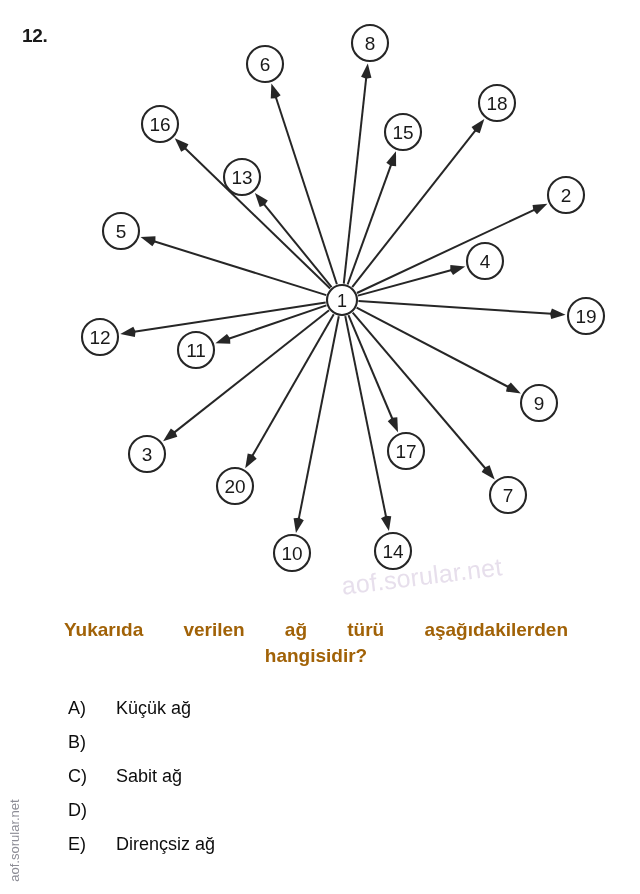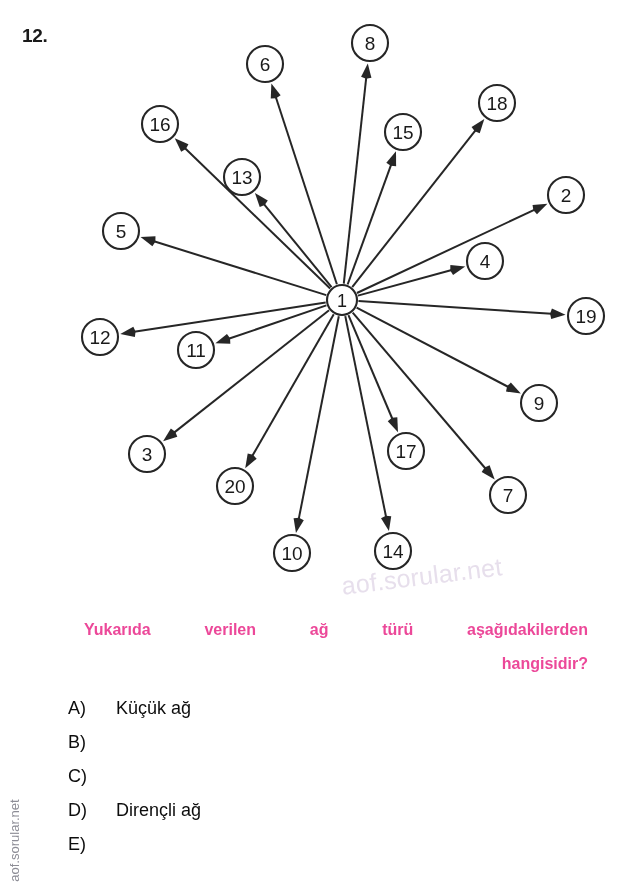--- a/index.html
+++ b/index.html
@@ -102,40 +102,39 @@
     transform: rotate(-90deg);
     transform-origin: center center;
     text-align: center;
     white-space: nowrap;
     user-select: none;
   }
 
   
   #question-stem {
     position: absolute;
-    left: 84px;
+    left: 64px;
     top: 617px;
     width: 504px;
     font-family: "Liberation Sans", sans-serif;
     font-weight: bold;
-    font-size: 16px;
+    font-size: 19px;
     line-height: 26px;
     text-align: justify;
     text-justify: inter-word;
-    color: #ec4899;
+    color: #a16207;
   }
   #question-stem .stem-line-1 {
     display: block;
     text-align: justify;
     text-align-last: justify;
   }
   #question-stem .stem-line-2 {
     display: block;
-    text-align: right;
-    margin-top: 8px;
+    text-align: center;
   }
 
   
   #options-list {
     position: absolute;
     left: 68px;
     top: 698px;
     width: 420px;
   }
   .option-row {
@@ -300,23 +299,24 @@
   <div id="options-list">
       <div class="option-row">
         <span class="option-letter">A)</span>
         <span class="option-text">Küçük ağ</span>
       </div>
       <div class="option-row">
         <span class="option-letter">B)</span>
       </div>
       <div class="option-row">
         <span class="option-letter">C)</span>
+        <span class="option-text">Sabit ağ</span>
       </div>
       <div class="option-row">
         <span class="option-letter">D)</span>
-        <span class="option-text">Dirençli ağ</span>
       </div>
       <div class="option-row">
         <span class="option-letter">E)</span>
+        <span class="option-text">Dirençsiz ağ</span>
       </div>
     </div>
 
 </div>
 
 </body></html>

